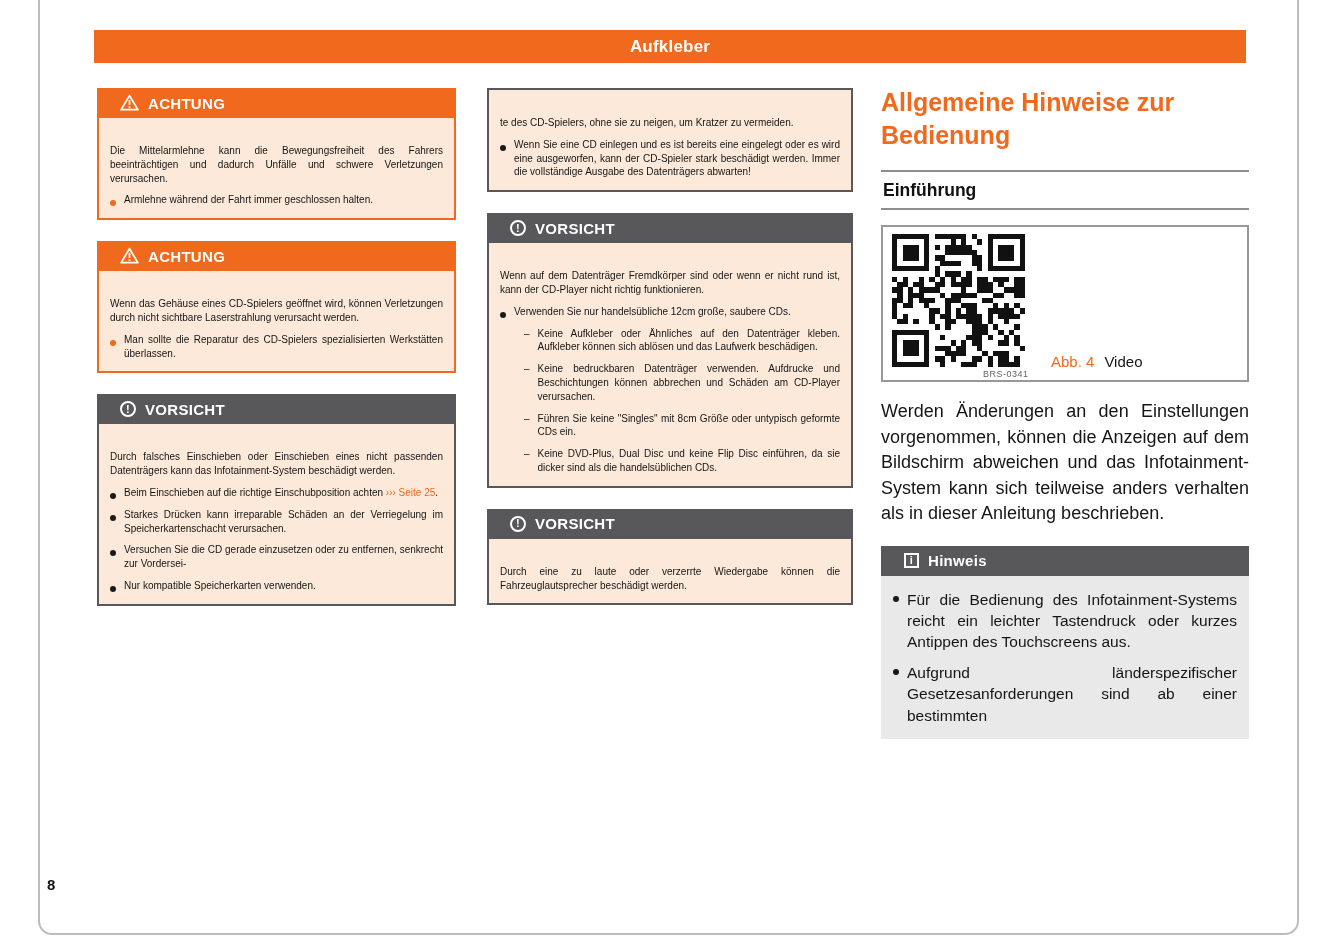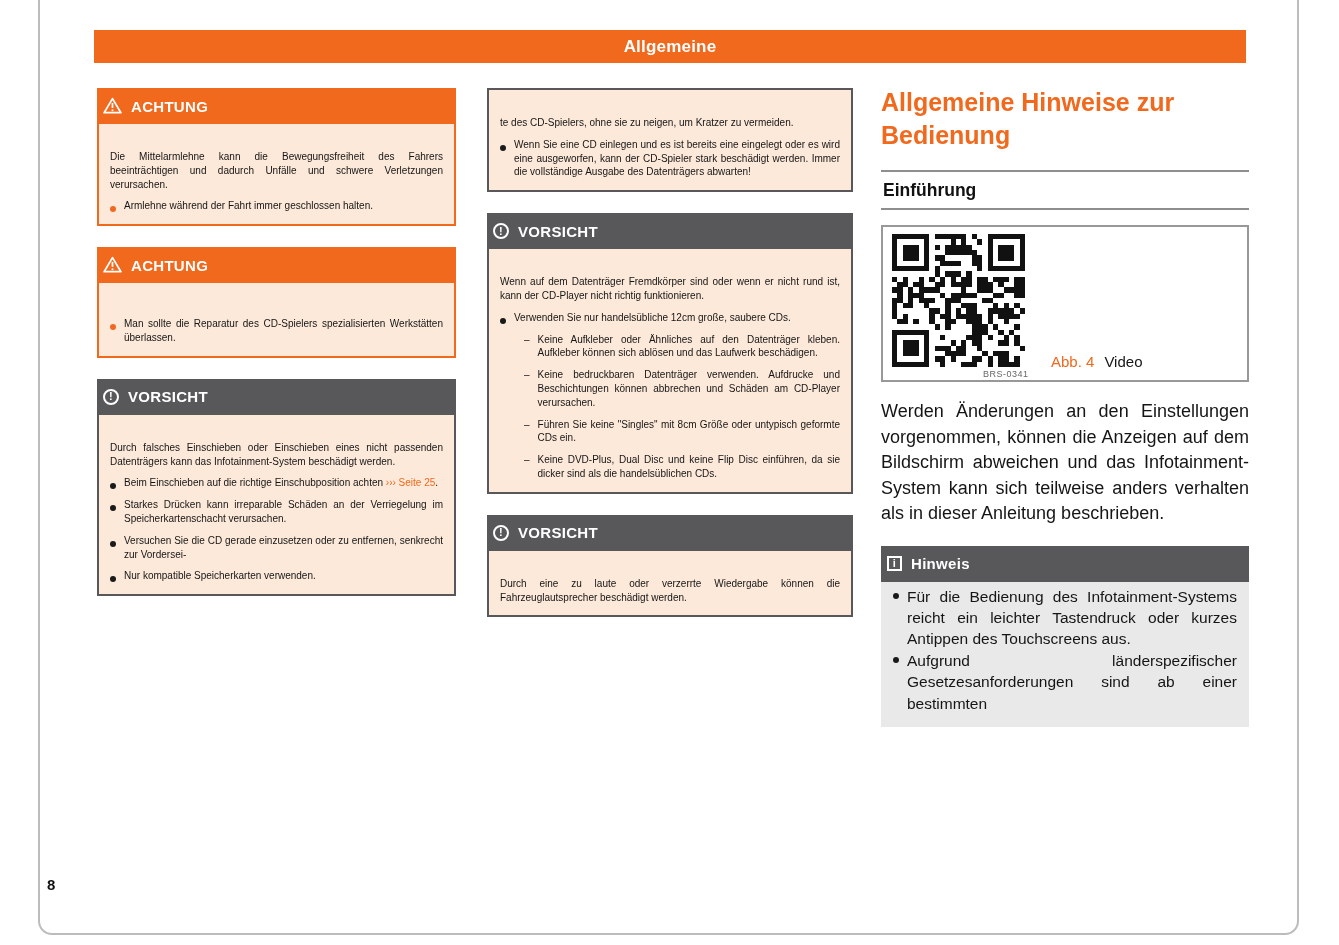--- a/index.html
+++ b/index.html
@@ -12,21 +12,21 @@
     font-family:"Liberation Sans","DejaVu Sans",sans-serif;color:#151515;
   }
   .frame{position:absolute;left:38px;top:-16px;width:1261px;height:951px;border:2px solid var(--frame);border-radius:14px;pointer-events:none}
   .header-bar{position:absolute;left:94px;top:30px;width:1152px;height:33px;background:var(--accent);color:#fff;font-weight:700;font-size:17px;display:flex;align-items:center;justify-content:center;letter-spacing:.2px}
   .col{position:absolute;top:88px}
   .col-left{left:97px;width:359px}
   .col-mid{left:487px;width:366px}
   .col-right{left:881px;width:368px;top:84px}
 
   .box{margin-bottom:21px}
-  .box-head{display:flex;align-items:center;gap:9px;height:36px;padding:0 6px;color:#fff;font-weight:700;font-size:15px;letter-spacing:.3px}
+  .box-head{display:flex;align-items:center;gap:9px;height:30px;padding:0 23px;color:#fff;font-weight:700;font-size:15px;letter-spacing:.3px}
   .box-head.orange{background:var(--accent)}
   .box-head.gray{background:var(--gray)}
   .box-body{border:2px solid;border-top:none;background:var(--cream);padding:26px 11px 11px;font-size:10px;line-height:1.38;text-align:justify}
   .box.achtung .box-body{border-color:var(--accent)}
   .box.vorsicht .box-body{border-color:var(--gray)}
   .box-body.full{border-top:2px solid var(--gray);border-color:var(--gray)}
   .box-p{margin:0}
   .bullet{display:flex;gap:8px;margin-top:8px}
   .bullet .marker{flex:none;width:6px;height:6px;border-radius:50%;background:#1a1a1a;margin-top:7px}
   .bullet.orange-dot .marker{background:var(--accent)}
@@ -42,31 +42,31 @@
 
   .r-title{color:var(--accent);font-weight:700;font-size:25px;line-height:1.3;margin:2px 0 19px}
   .r-section{font-weight:700;font-size:17.5px;color:#111;margin:0 0 15px;padding:8px 2px 7px;border-top:2px solid #8E8E8E;border-bottom:2px solid #8E8E8E}
   .figure{position:relative;border:2px solid #989898;height:157px;margin:0 0 17px;background:#fff;padding:0}
   .qr{position:absolute;left:9px;top:7px;width:133px;height:133px}
   .fig-code{position:absolute;left:100px;top:142px;font-size:9px;color:#666;letter-spacing:.5px}
   .fig-cap{position:absolute;left:168px;top:126px;font-size:15px}
   .fig-cap .lbl{color:var(--accent);font-weight:400;margin-right:10px}
   .r-para{font-size:18px;line-height:1.42;text-align:justify;margin:0 0 19px}
   .note-body{background:var(--note);padding:4px 12px 13px;font-size:15.5px;line-height:1.38;text-align:justify}
-  .note-body .bullet{margin-top:0}
+  .note-body .bullet{margin-top:9px}
 
   .page-number{position:absolute;left:47px;top:876px;font-weight:700;font-size:15px;color:#111}
 </style>
 </head>
 <body>
 
 <div class="frame"></div>
 
 <div class="header-bar">
-  <span>Allgemeine</span>
+  <span>Aufkleber</span>
 </div>
 
 <div class="col col-left">
 
   <section class="box achtung">
     <div class="box-head orange">
       <span class="tri-icon">
         <svg width="19" height="17" viewBox="0 0 24 21">
             <path d="M12 1.8 L22.6 19.6 L1.4 19.6 Z" fill="none" stroke="#fff" stroke-width="2.2" stroke-linejoin="round"></path>
             <rect x="10.9" y="7.2" width="2.2" height="6.4" fill="#fff"></rect>
@@ -89,20 +89,21 @@
       <span class="tri-icon">
         <svg width="19" height="17" viewBox="0 0 24 21">
             <path d="M12 1.8 L22.6 19.6 L1.4 19.6 Z" fill="none" stroke="#fff" stroke-width="2.2" stroke-linejoin="round"></path>
             <rect x="10.9" y="7.2" width="2.2" height="6.4" fill="#fff"></rect>
             <rect x="10.9" y="15.4" width="2.2" height="2.3" fill="#fff"></rect>
           </svg>
       </span>
       <span>ACHTUNG</span>
     </div>
     <div class="box-body">
+      <p class="box-p">Wenn das Gehäuse eines CD-Spielers geöffnet wird, können Verletzungen durch nicht sichtbare Laserstrahlung verursacht werden.</p>
       <div class="bullet orange-dot">
         <span class="marker"></span>
         <span class="txt">Man sollte die Reparatur des CD-Spielers spezialisierten Werkstätten überlassen.</span>
       </div>
     </div>
   </section>
 
   <section class="box vorsicht">
     <div class="box-head gray">
       <span class="circ-icon">!</span>

